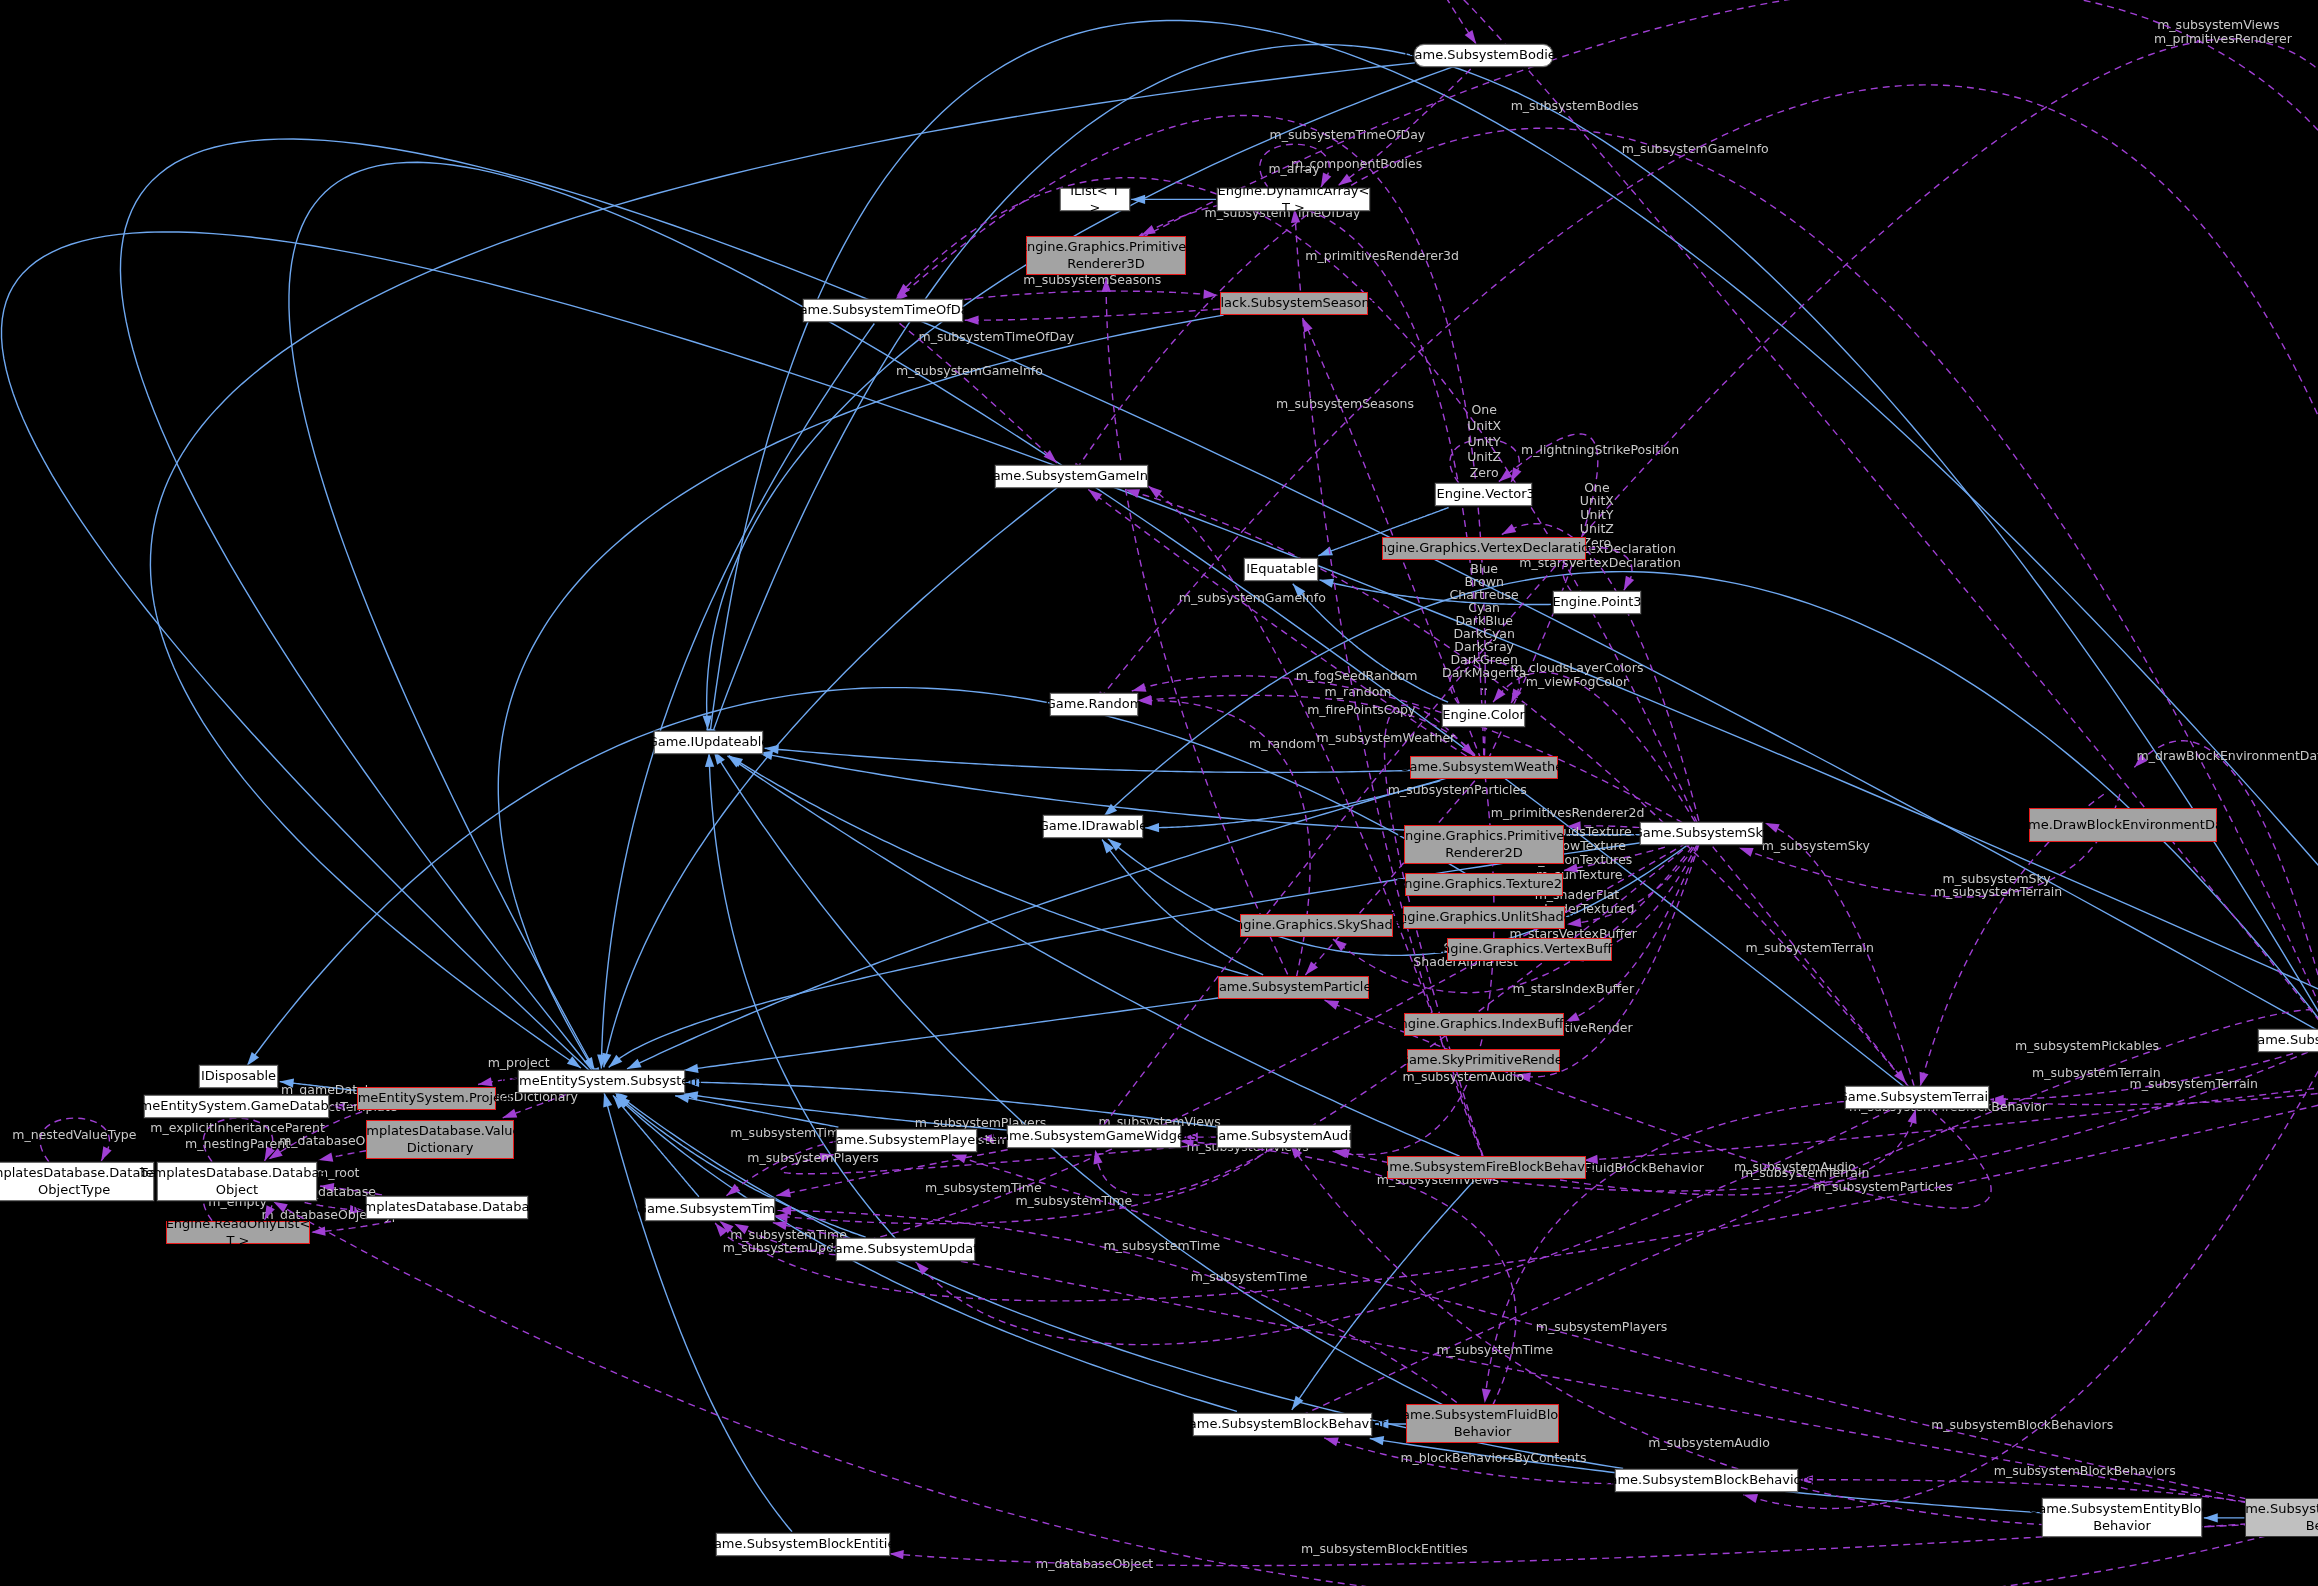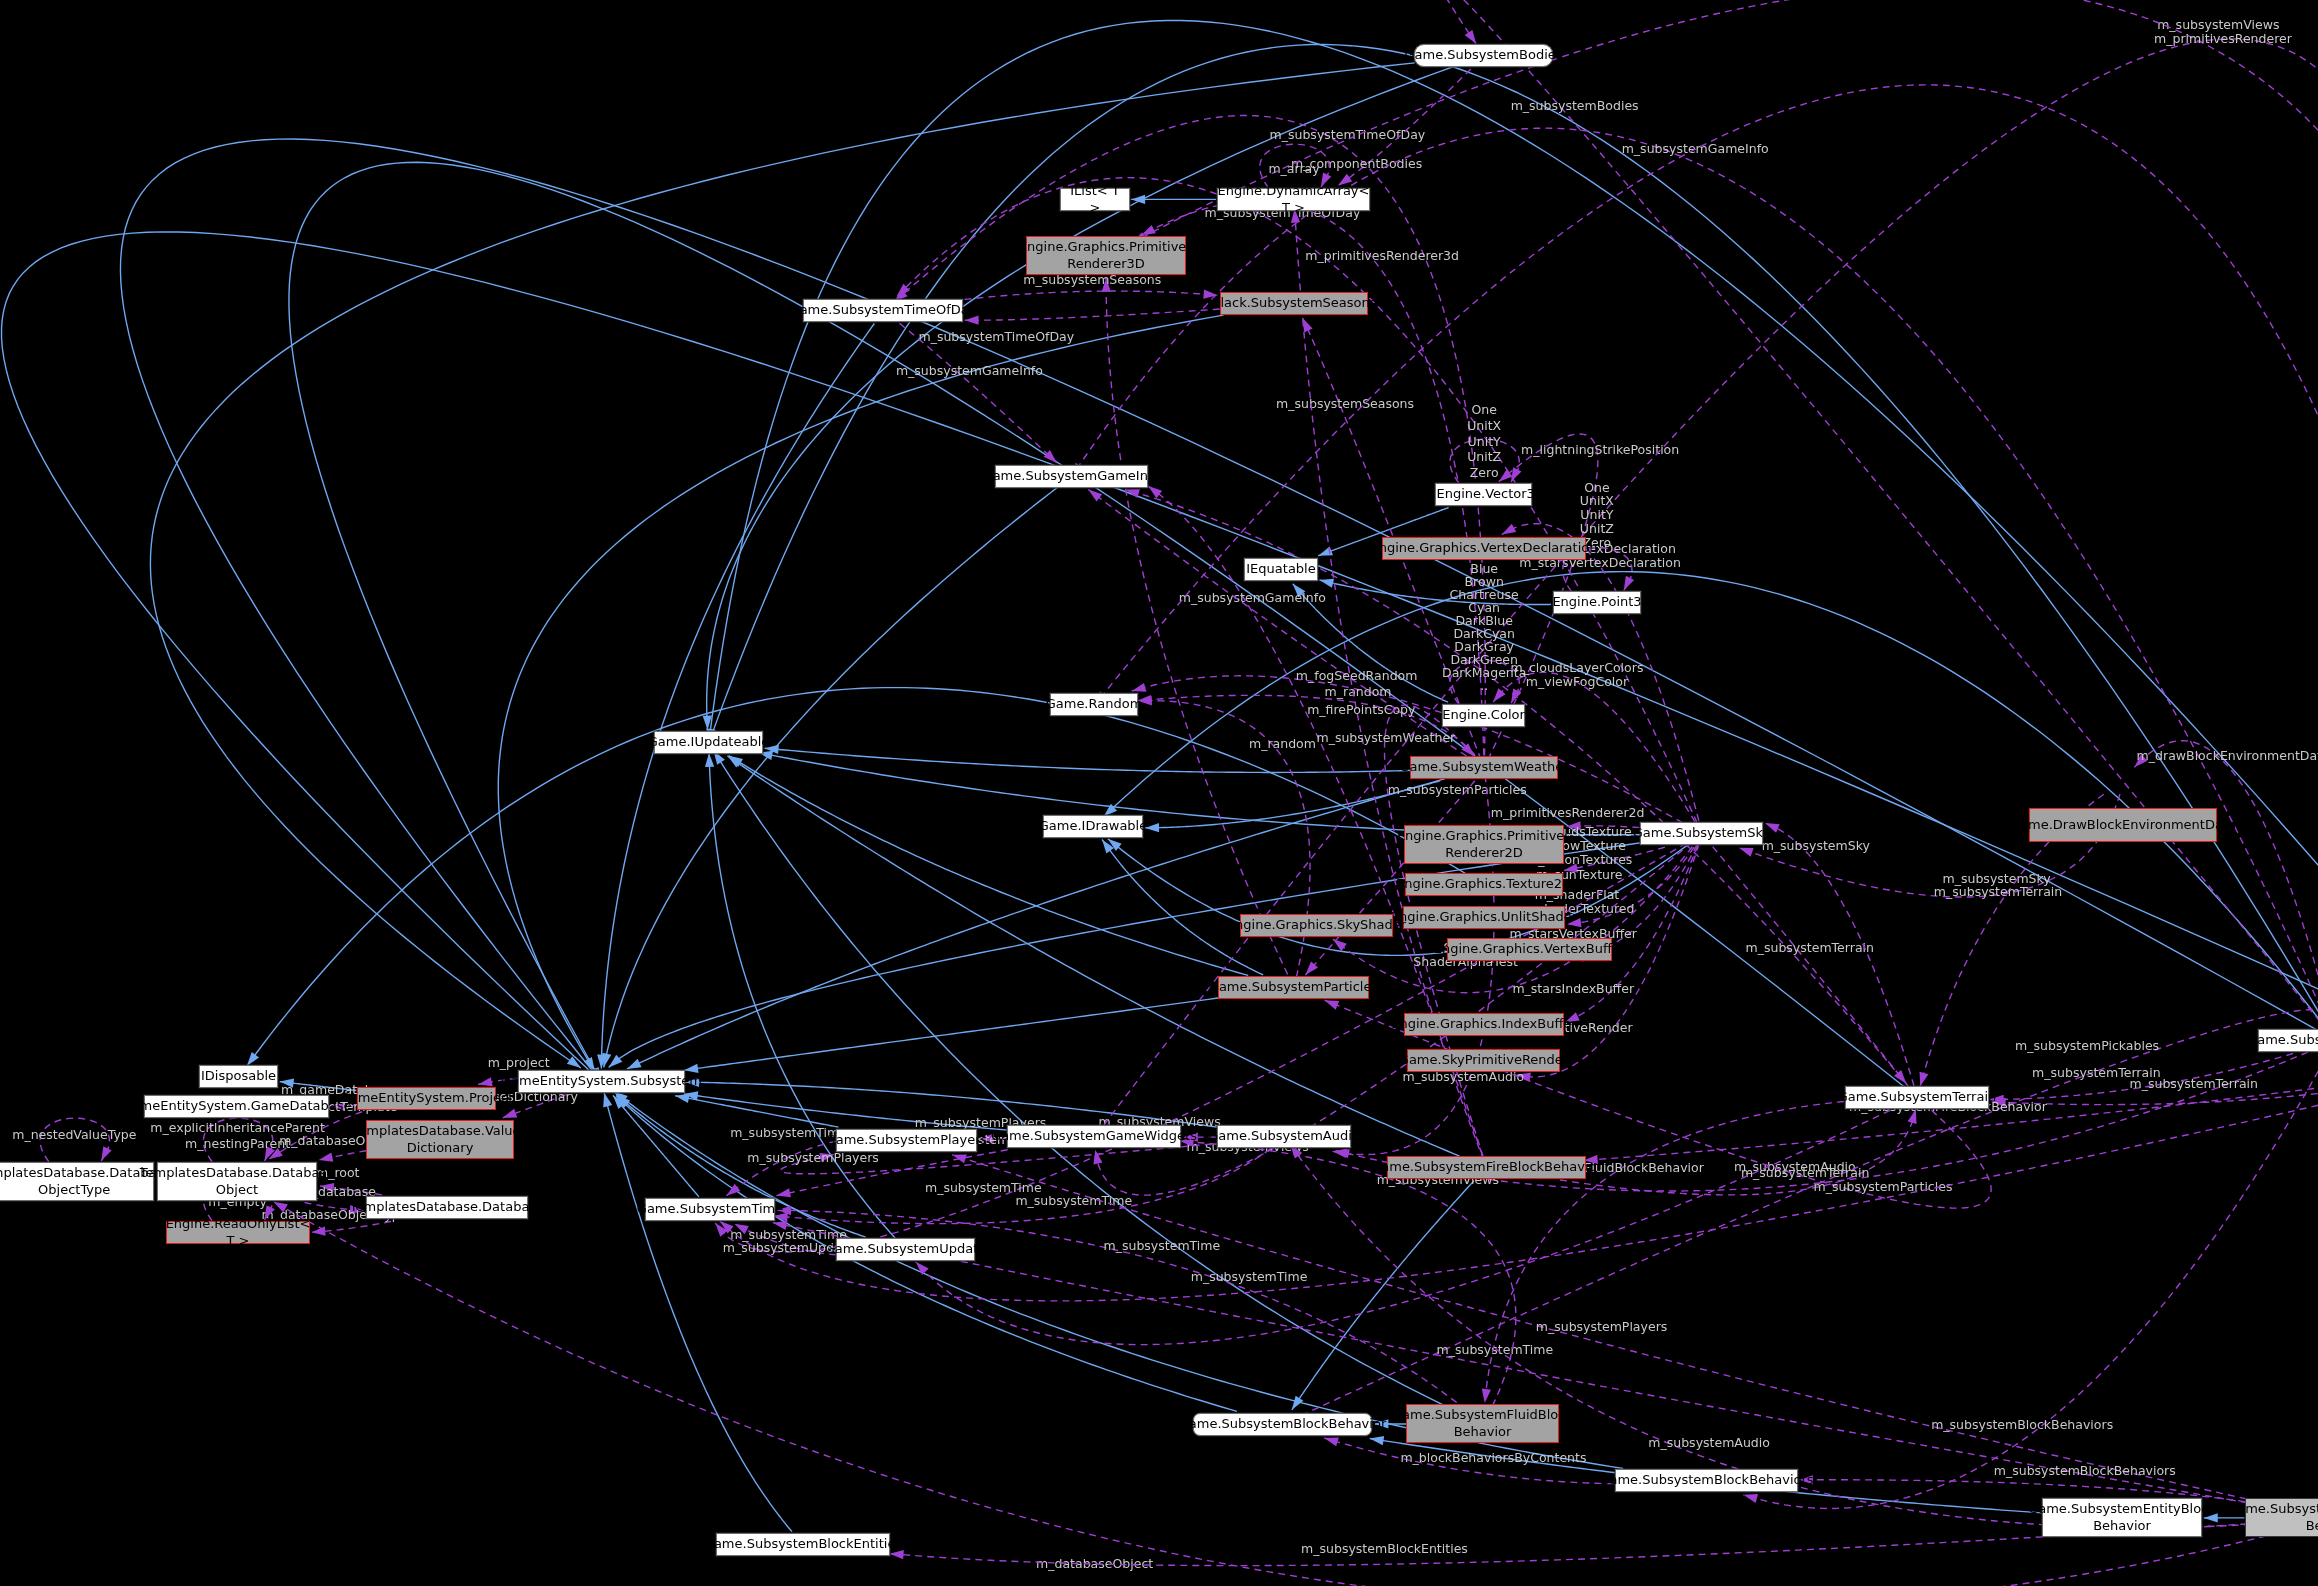--- a/index.html
+++ b/index.html
@@ -394,21 +394,21 @@
 Object</div>
     <div class="node plain" style="left: 366px; top: 1196px; width: 162px; height: 23px;">TemplatesDatabase.Database</div>
     <div class="node pink" style="left: 166px; top: 1221px; width: 144px; height: 23px;">Engine.ReadOnlyList&lt; T &gt;</div>
     <div class="node plain" style="left: 518px; top: 1070px; width: 167px; height: 23px;">GameEntitySystem.Subsystem</div>
     <div class="node plain" style="left: 645px; top: 1198px; width: 130px; height: 23px;">Game.SubsystemTime</div>
     <div class="node plain" style="left: 836px; top: 1129px; width: 141px; height: 23px;">Game.SubsystemPlayers</div>
     <div class="node plain" style="left: 1007px; top: 1125px; width: 174px; height: 23px;">Game.SubsystemGameWidgets</div>
     <div class="node plain" style="left: 1217px; top: 1125px; width: 134px; height: 23px;">Game.SubsystemAudio</div>
     <div class="node plain" style="left: 836px; top: 1238px; width: 139px; height: 23px;">Game.SubsystemUpdate</div>
     <div class="node pink" style="left: 1387px; top: 1156px; width: 199px; height: 23px;">Game.SubsystemFireBlockBehavior</div>
-    <div class="node plain" style="left: 1193px; top: 1413px; width: 179px; height: 23px; border-radius: 7px;">Game.SubsystemBlockBehavior</div>
+    <div class="node plain" style="left: 1193px; top: 1413px; width: 179px; height: 23px;">Game.SubsystemBlockBehavior</div>
     <div class="node pink" style="left: 1406px; top: 1404px; width: 153px; height: 39px;">Game.SubsystemFluidBlock
 Behavior</div>
     <div class="node plain" style="left: 1615px; top: 1469px; width: 183px; height: 23px;">Game.SubsystemBlockBehaviors</div>
     <div class="node plain" style="left: 2042px; top: 1498px; width: 160px; height: 39px;">Game.SubsystemEntityBlock
 Behavior</div>
     <div class="node grey" style="left: 2245px; top: 1498px; width: 179px; height: 39px;">Game.SubsystemDispenserBlock
 Behavior</div>
     <div class="node plain" style="left: 716px; top: 1533px; width: 174px; height: 23px;">Game.SubsystemBlockEntities</div>
   </div>
 

